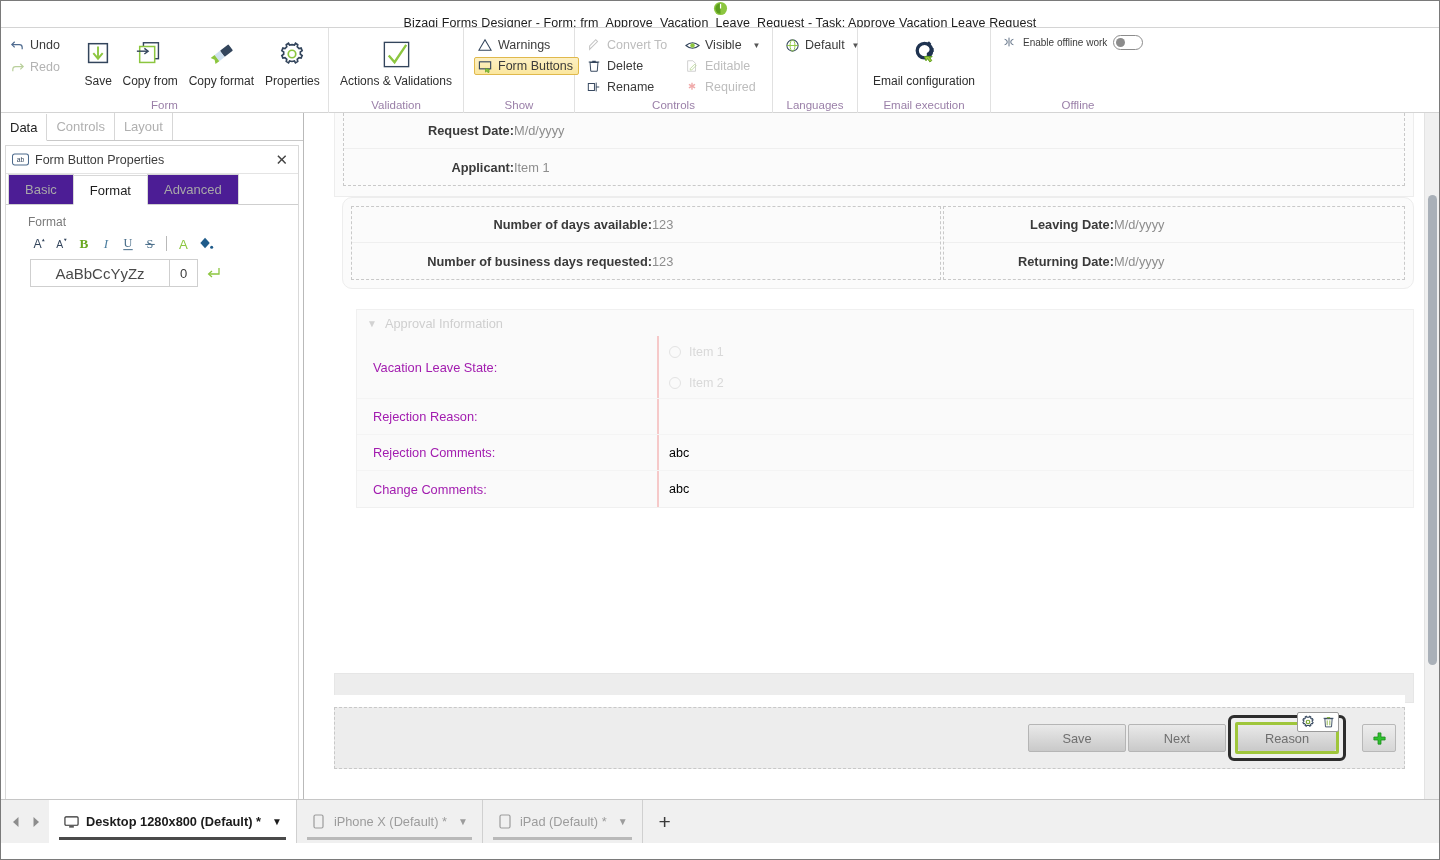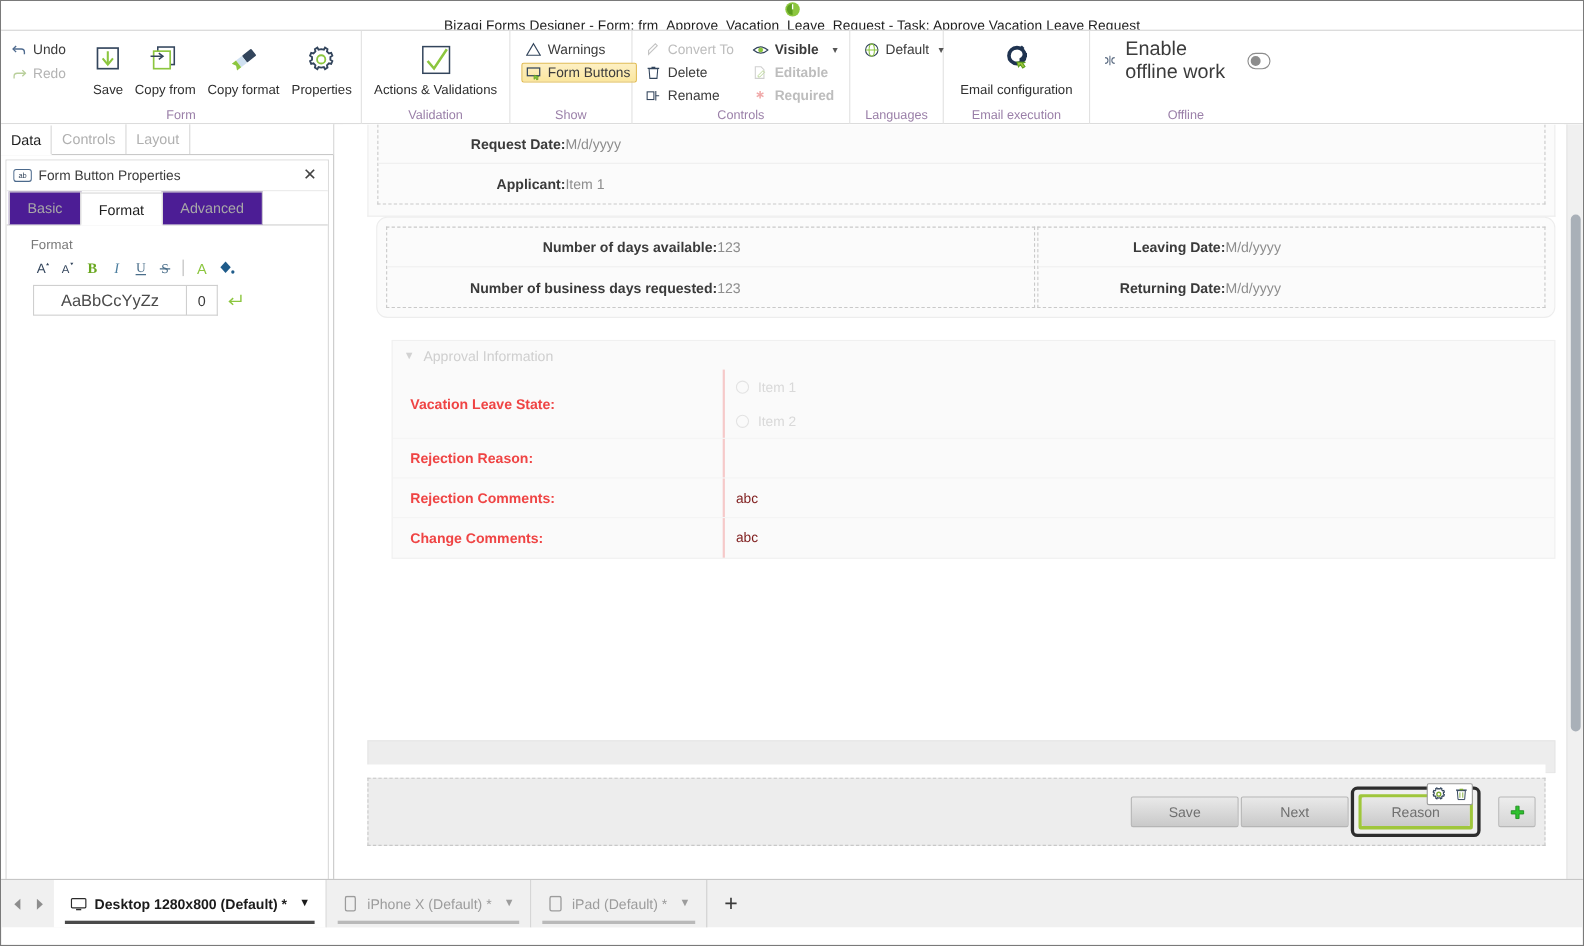--- a/index.html
+++ b/index.html
@@ -79,21 +79,21 @@
   .smallitem.disabled { color: #bdbdbd; }
   .smallitem.active {
     background: linear-gradient(#fdf0c4, #fbe79e);
     border: 1px solid #e0b94c; border-radius: 2px; padding: 0px 5px 0px 2px;
   }
   .ic16 { width: 16px; height: 16px; display: inline-flex; align-items: center; justify-content: center; flex: 0 0 16px; }
 
   .caret { font-size: 8px; color: #555; margin-left: 6px; }
 
   
-  .offline-row { display: flex; align-items: center; gap: 6px; padding: 6px 10px 0 10px; font-size: 18px; color: #3b3b3b; }
+  .offline-row { display: flex; align-items: center; gap: 6px; padding: 6px 10px 0 10px; font-size: 10px; color: #3b3b3b; }
   .toggle {
     width: 30px; height: 15px; border-radius: 8px; border: 1px solid #8c8c8c;
     background: #fff; position: relative; display: inline-block;
   }
   .toggle .knob {
     position: absolute; left: 2px; top: 2px; width: 9px; height: 9px;
     border-radius: 50%; background: #8c8c8c;
   }
 
   
@@ -172,27 +172,27 @@
 
   .sect2 { margin-top: 14px; }
 
   
   .approval { margin-top: 20px; background: #fafafa; border: 1px solid #f0f0f0; opacity: 1; }
   .appr-head { height: 26px; display: flex; align-items: center; padding-left: 10px;
                font-size: 12.8px; color: #cfcfcf; }
   .appr-chev { margin-right: 8px; color: #d2d2d2; font-size: 10px; }
   .appr-row { display: flex; border-bottom: 1px solid #f4f4f4; min-height: 36px; align-items: stretch; }
   .appr-label { width: 300px; display: flex; align-items: center; padding-left: 16px;
-                font-size: 12.8px; color: #ef4444; font-weight: bold; }
+                font-size: 12.8px; color: #a21caf; font-weight: normal; }
   .appr-field { flex: 1; display: flex; flex-direction: column; justify-content: center;
                 border-left: 2px solid #f6c9c9; padding-left: 10px; }
   .appr-opt { display: flex; align-items: center; gap: 8px; height: 31px; }
   .radio-ghost { width: 12px; height: 12px; border-radius: 50%; border: 1px solid #e3e3e3; }
   .ghost-text { font-size: 12.5px; color: #d9d9d9; }
-  .ghost-ph { font-size: 12.5px; color: #7f1d1d; }
+  .ghost-ph { font-size: 12.5px; color: #000000; }
 
   
   .btnbar-outer {
     position: absolute; left: 8px; right: 17px; bottom: 18px; height: 86px;
     background: #ffffff;
   }
   .btnbar {
     position: absolute; left: 14px; right: 0; top: 12px; height: 62px;
     background: #ededed; border: 1px dashed #c8c8c8;
     display: flex; align-items: center; justify-content: flex-end;
@@ -444,21 +444,21 @@
             <span class="ic16">
               <svg width="14" height="14" viewBox="0 0 16 16">
                 <rect x="1.5" y="4" width="7" height="8" fill="none" stroke="#33455c" stroke-width="1.1"></rect>
                 <line x1="10.5" y1="3" x2="10.5" y2="13" stroke="#33455c" stroke-width="1.1"></line>
                 <path d="M10.5 8 h3.5" stroke="#33455c" stroke-width="1.1"></path>
               </svg>
             </span>
             <span>Rename</span>
           </div>
         </div>
-        <div class="smallcol" style="padding-left:8px;font-weight:bold;">
+        <div class="smallcol" style="padding-left:8px;">
           <div class="smallitem">
             <span class="ic16">
               <svg width="15" height="15" viewBox="0 0 16 16">
                 <path d="M1 8 Q8 2 15 8 Q8 14 1 8 Z" fill="none" stroke="#33455c" stroke-width="1.1"></path>
                 <circle cx="8" cy="8" r="2.4" fill="#8cc63f"></circle>
               </svg>
             </span>
             <span>Visible</span>
             <span class="caret">▼</span>
           </div>

